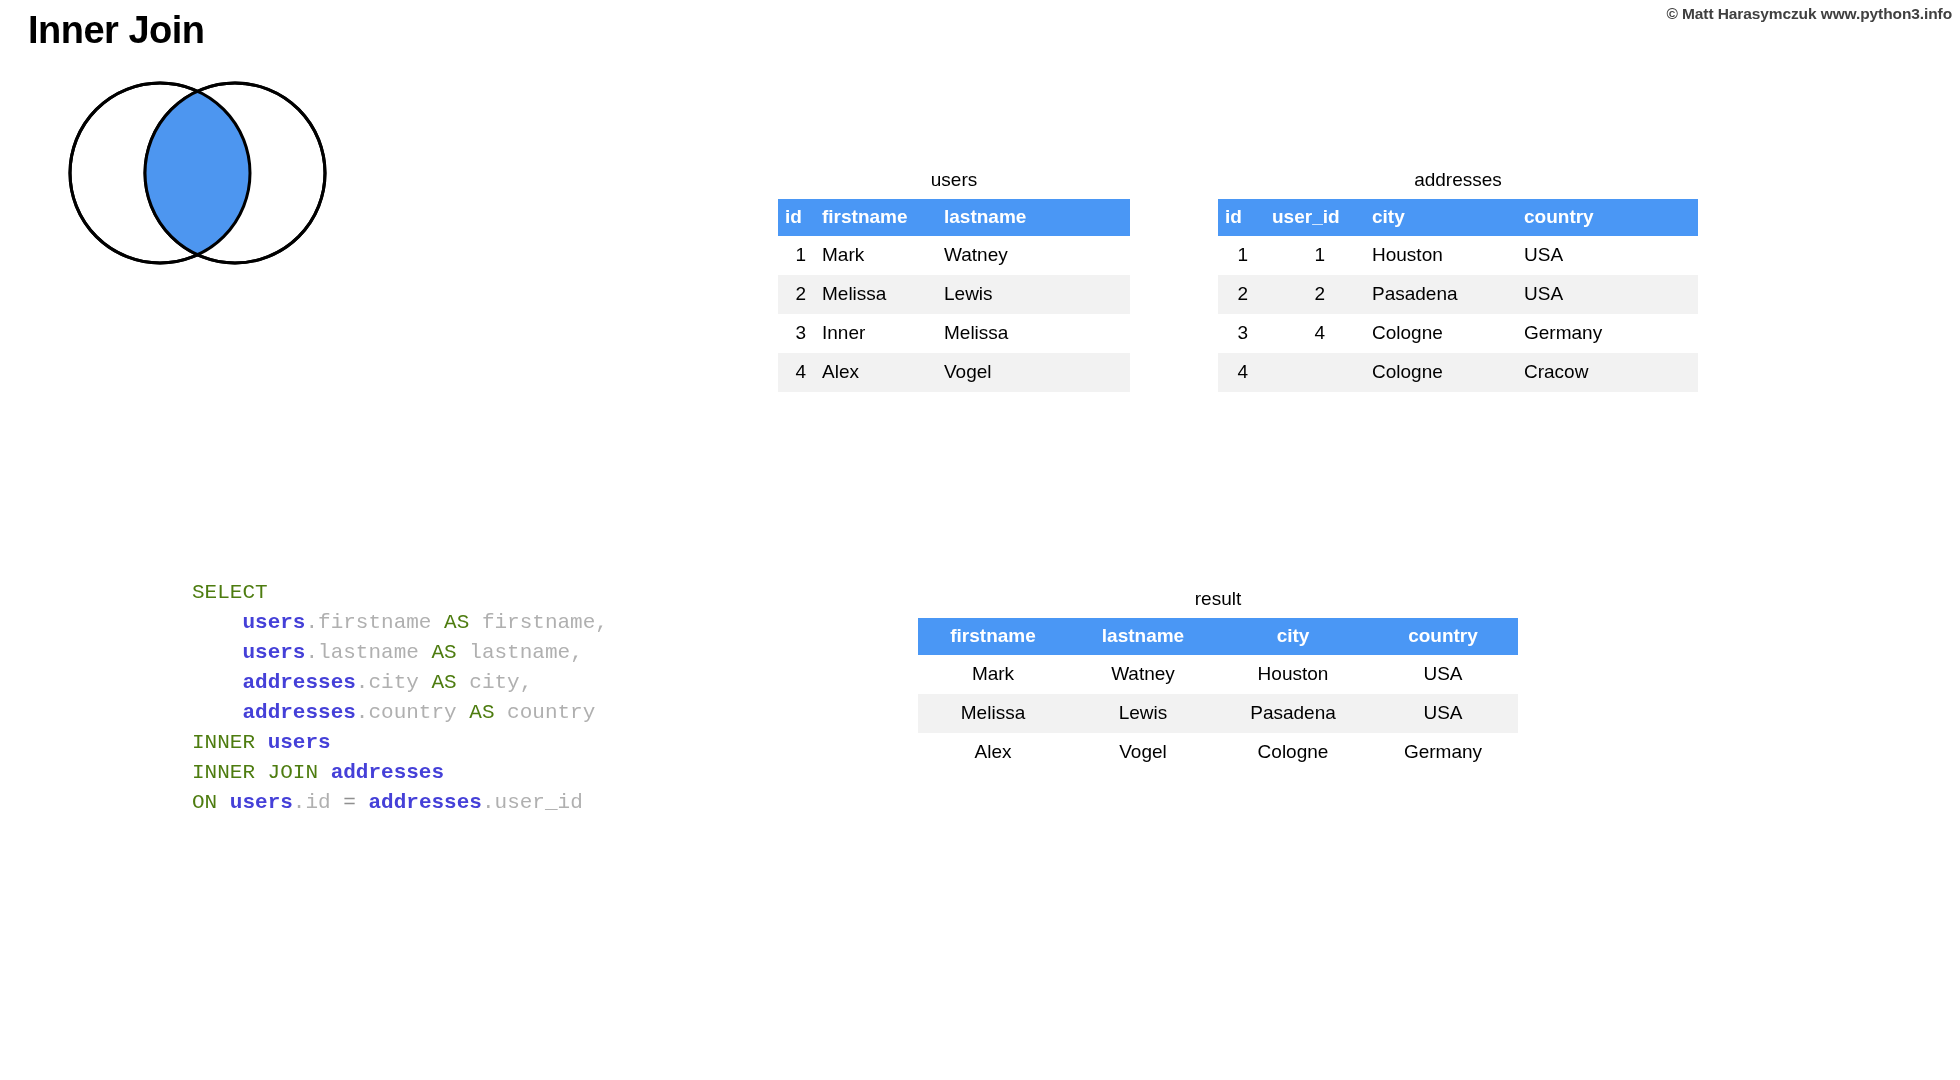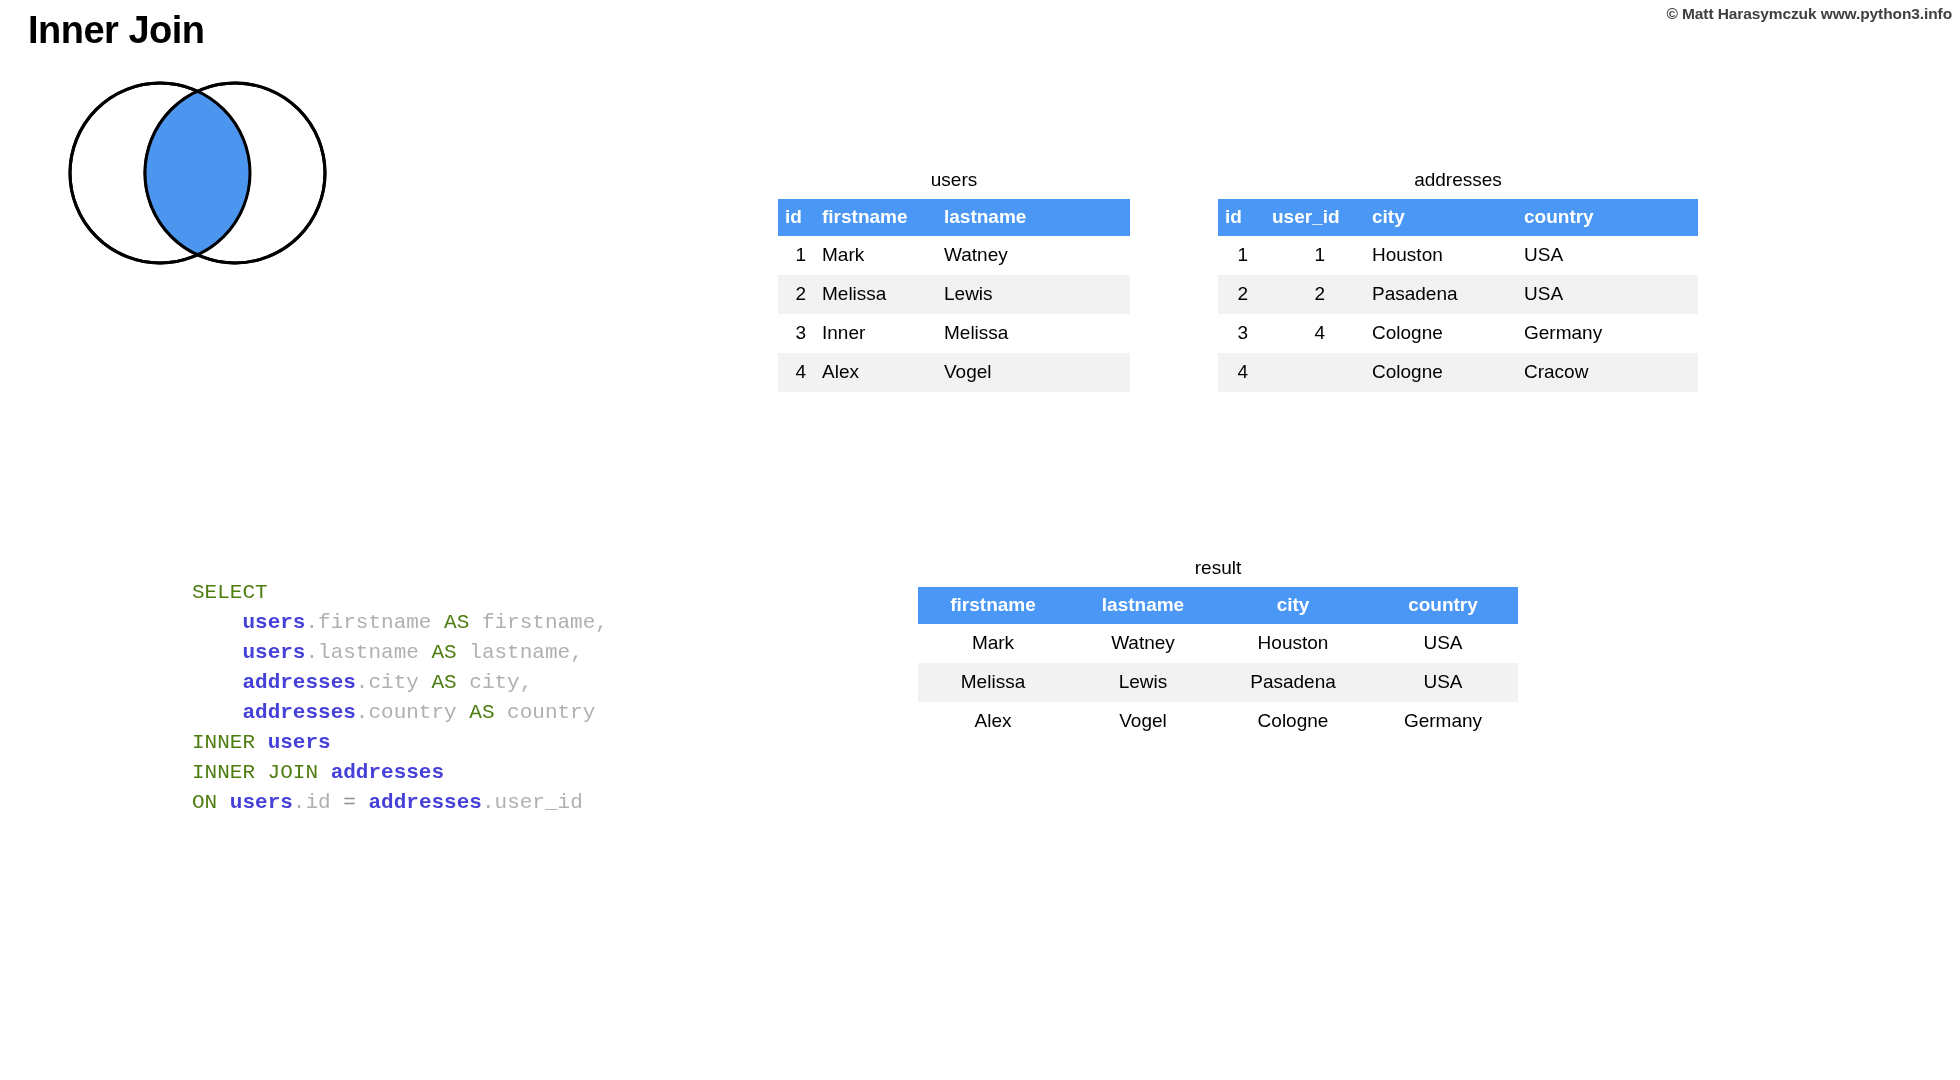--- a/index.html
+++ b/index.html
@@ -246,21 +246,21 @@
       <tr>
         <td class="v-id">4</td>
         <td class="v-uid"></td>
         <td class="v-city">Cologne</td>
         <td class="v-country">Cracow</td>
       </tr>
     </tbody>
   </table>
 </div>
 
-<div class="table-block" style="left:918px; top:556px; width:600px;">
+<div class="table-block" style="left:918px; top:587px; width:600px;">
   <div class="table-caption">result</div>
   <table class="data tbl-result">
     <colgroup>
       <col style="width:150px">
         <col style="width:150px">
         <col style="width:150px">
         <col style="width:150px">
     </colgroup>
     <thead>
       <tr>

